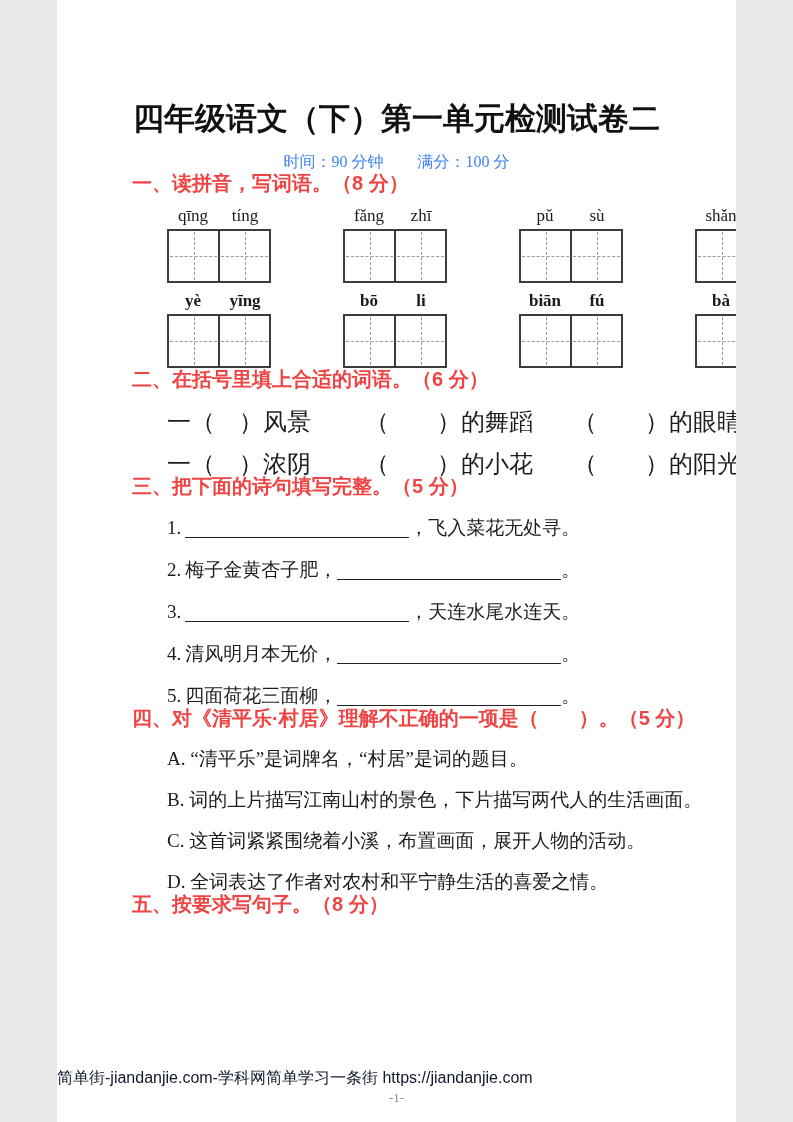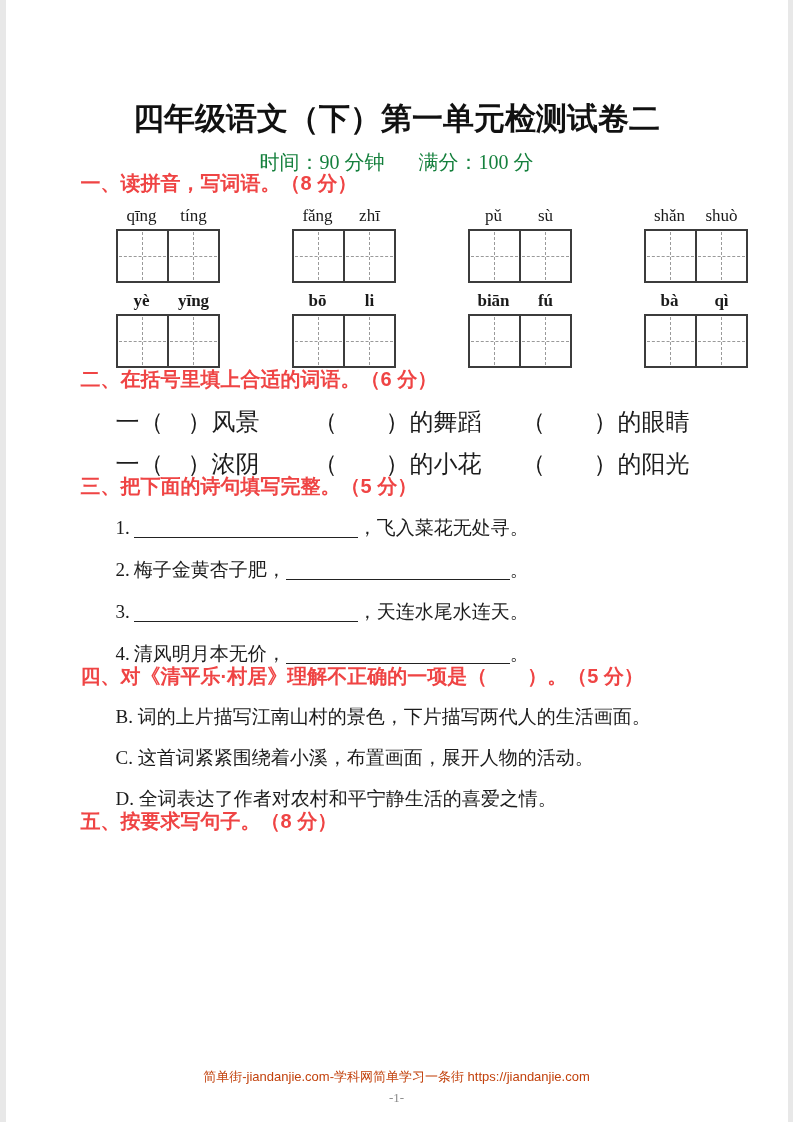--- a/index.html
+++ b/index.html
@@ -1,25 +1,25 @@
 <!DOCTYPE html>
 <html><head>
 <meta charset="utf-8">
 <style>
   html,body{margin:0;padding:0;background:#e8e8e8;}
   .page{
-    width:782px;height:1122px;margin:0 auto;background:#ffffff;
+    width:679px;height:1122px;margin:0 auto;background:#ffffff;
     position:relative;overflow:hidden;color:#1c1c1c;
     font-family:"Liberation Serif","DejaVu Serif",serif;
   }
   .title{
     margin:0;padding-top:100px;text-align:center;
     font-size:31px;line-height:38px;font-weight:bold;color:#111;
   }
-  .subtitle{margin-top:14px;text-align:center;font-size:20px;line-height:20px;color:#15803d;}
+  .subtitle{margin-top:14px;text-align:center;font-size:16px;line-height:20px;color:#3b82f6;}
   .subtitle .gap{display:inline-block;width:34px;}
   h2.sec{
     margin:0 0 0 75px;font-size:20px;line-height:22px;font-weight:bold;color:#ef4444;
     font-family:"Liberation Sans","DejaVu Sans",sans-serif;
   }
   .mt-s1{margin-top:24px;}
   .mt-s2{margin-top:10px;}
   .mt-s3{margin-top:20px;}
   .mt-s4{margin-top:20px;}
   .mt-s5{margin-top:19px;}
@@ -47,22 +47,22 @@
 
   
   .poem-line{margin-left:110px;margin-top:19px;font-size:19px;line-height:23px;white-space:nowrap;}
   .poem-line .num{margin-right:4px;}
   .blank{display:inline-block;width:224px;height:0;border-bottom:1px solid #222;vertical-align:-4px;}
 
   
   .option{margin-left:110px;margin-top:19px;font-size:19px;line-height:22px;}
 
   
-  .footer{position:absolute;top:1068px;left:0;width:100%;text-align:center;
-    font-size:13px;color:#c2410c;font-family:"Liberation Sans","DejaVu Sans",sans-serif;}
+  .footer{position:absolute;top:1068px;left:0;width:100%;
+    font-size:16px;color:#0f172a;font-family:"Liberation Sans","DejaVu Sans",sans-serif;}
   .pagenum{position:absolute;top:1090px;left:0;width:100%;text-align:center;
     font-size:13px;color:#8a8a8a;font-family:"Liberation Serif","DejaVu Serif",serif;}
 </style>
 </head>
 <body>
 
 <div class="page">
 
   <h1 class="title">四年级语文（下）第一单元检测试卷二</h1>
 
@@ -172,22 +172,26 @@
   </div>
   <div class="poem-line">
     <span class="num">2.</span><span>梅子金黄杏子肥，</span><span class="blank"></span><span>。</span>
   </div>
   <div class="poem-line">
     <span class="num">3.</span><span></span><span class="blank"></span><span>，天连水尾水连天。</span>
   </div>
   <div class="poem-line">
     <span class="num">4.</span><span>清风明月本无价，</span><span class="blank"></span><span>。</span>
   </div>
+  <div class="poem-line">
+    <span class="num">5.</span><span>四面荷花三面柳，</span><span class="blank"></span><span>。</span>
+  </div>
 
   <h2 class="sec mt-s4">四、对《清平乐·村居》理解不正确的一项是（　　）。（5 分）</h2>
+  <div class="option">A. “清平乐”是词牌名，“村居”是词的题目。</div>
   <div class="option">B. 词的上片描写江南山村的景色，下片描写两代人的生活画面。</div>
   <div class="option">C. 这首词紧紧围绕着小溪，布置画面，展开人物的活动。</div>
   <div class="option">D. 全词表达了作者对农村和平宁静生活的喜爱之情。</div>
 
   <h2 class="sec mt-s5">五、按要求写句子。（8 分）</h2>
 
   <div class="footer">简单街-jiandanjie.com-学科网简单学习一条街 https://jiandanjie.com</div>
   <div class="pagenum">-1-</div>
 
 </div>

